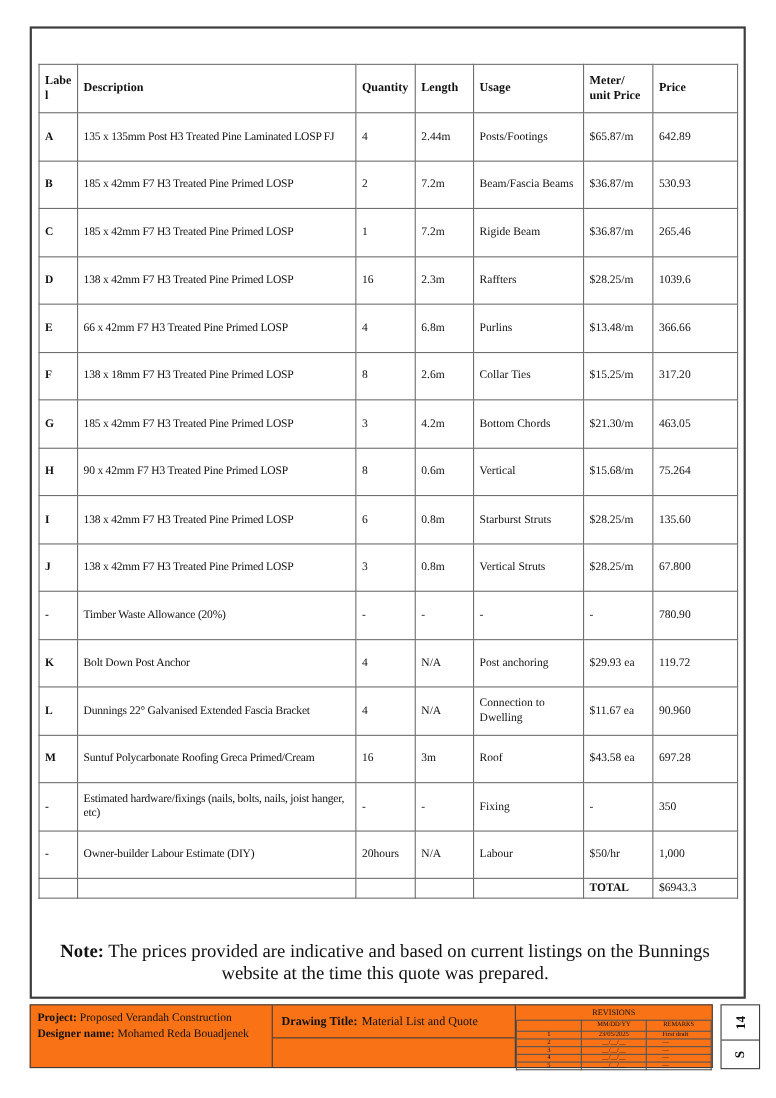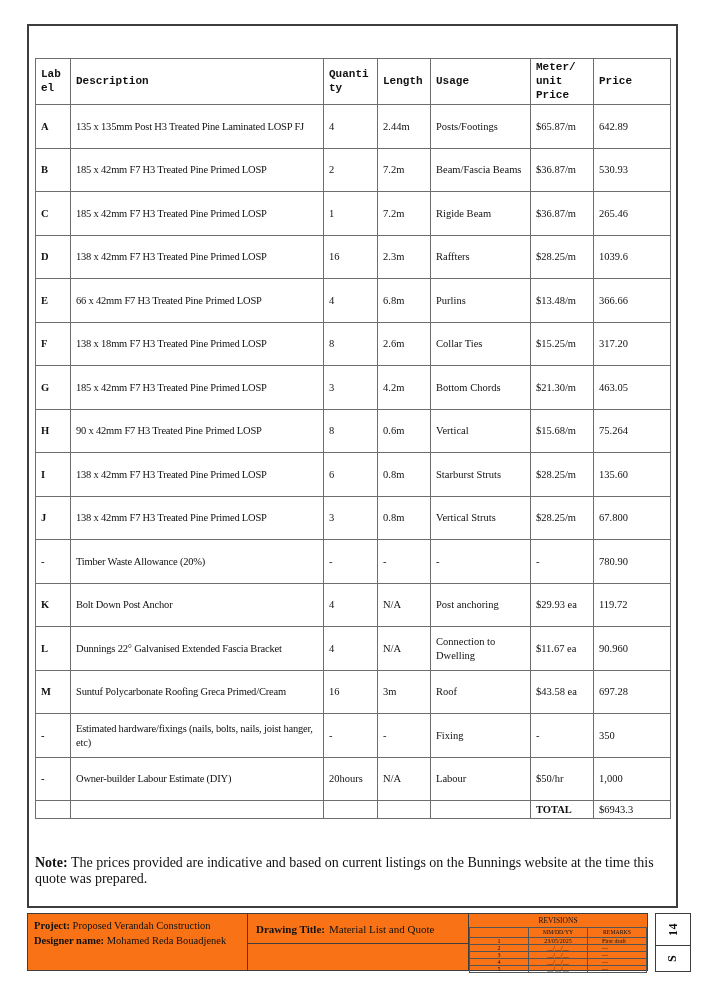--- a/index.html
+++ b/index.html
@@ -41,38 +41,39 @@
   table.material td {
     border: 1px solid #6e6e6e;
     vertical-align: middle;
     text-align: left;
     padding: 2px 3px 2px 5px;
     font-size: 10.5px;
     line-height: 1.25;
     overflow: hidden;
     word-wrap: break-word;
   }
-  table.material thead tr { height: 44px; font-family: Liberation Mono, monospace; }
+  table.material thead tr { height: 44px; }
   table.material tbody tr { height: 43.5px; }
   table.material thead th {
     font-weight: bold;
     font-size: 11px;
   }
   th.wrap-header { white-space: pre-line; }
   td.c-label { font-weight: bold; padding-left: 6px; }
   td.c-desc  { font-size: 10px; letter-spacing: -0.2px; padding-left: 7px; }
   td.c-total-label { font-weight: bold; font-size: 11px; }
 
   
   .note {
     position: absolute;
     left: 35px;
     top: 855px;
     width: 630px;
-    font-size: 14px;
+    font-size: 17px;
+    text-align: center;
   }
   .note b { font-weight: bold; }
 
   
   .titleblock {
     position: absolute;
     left: 27px;
     top: 913px;
     width: 621px;
     height: 58px;

